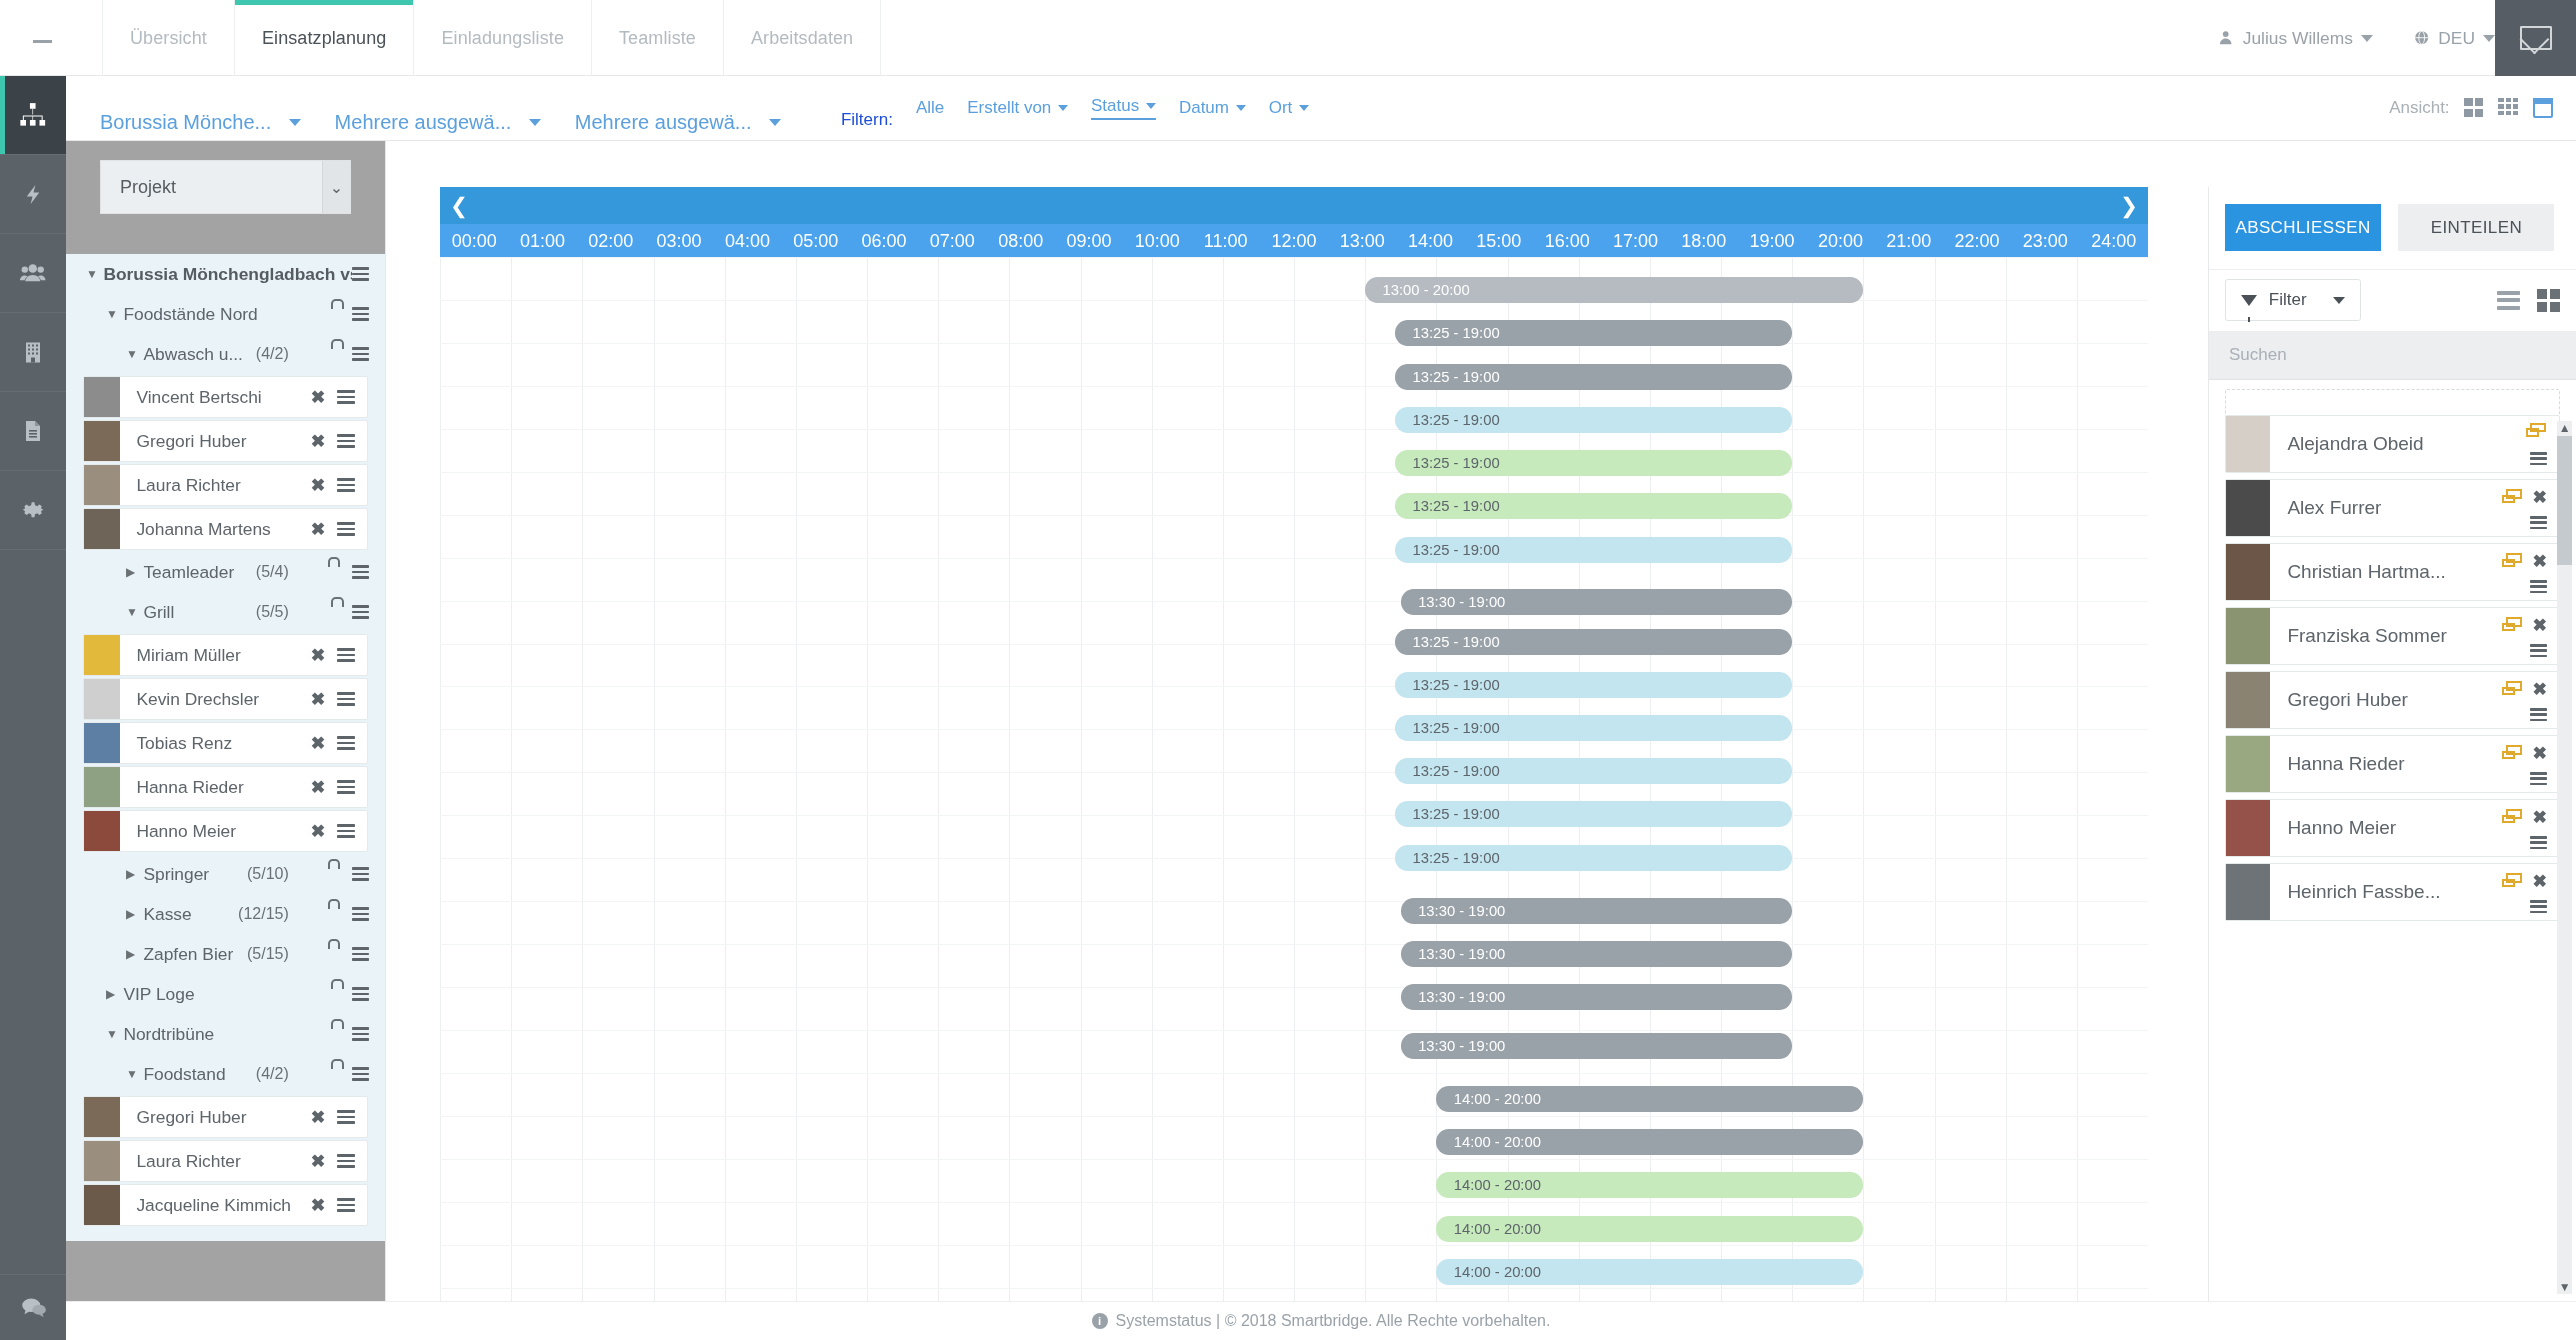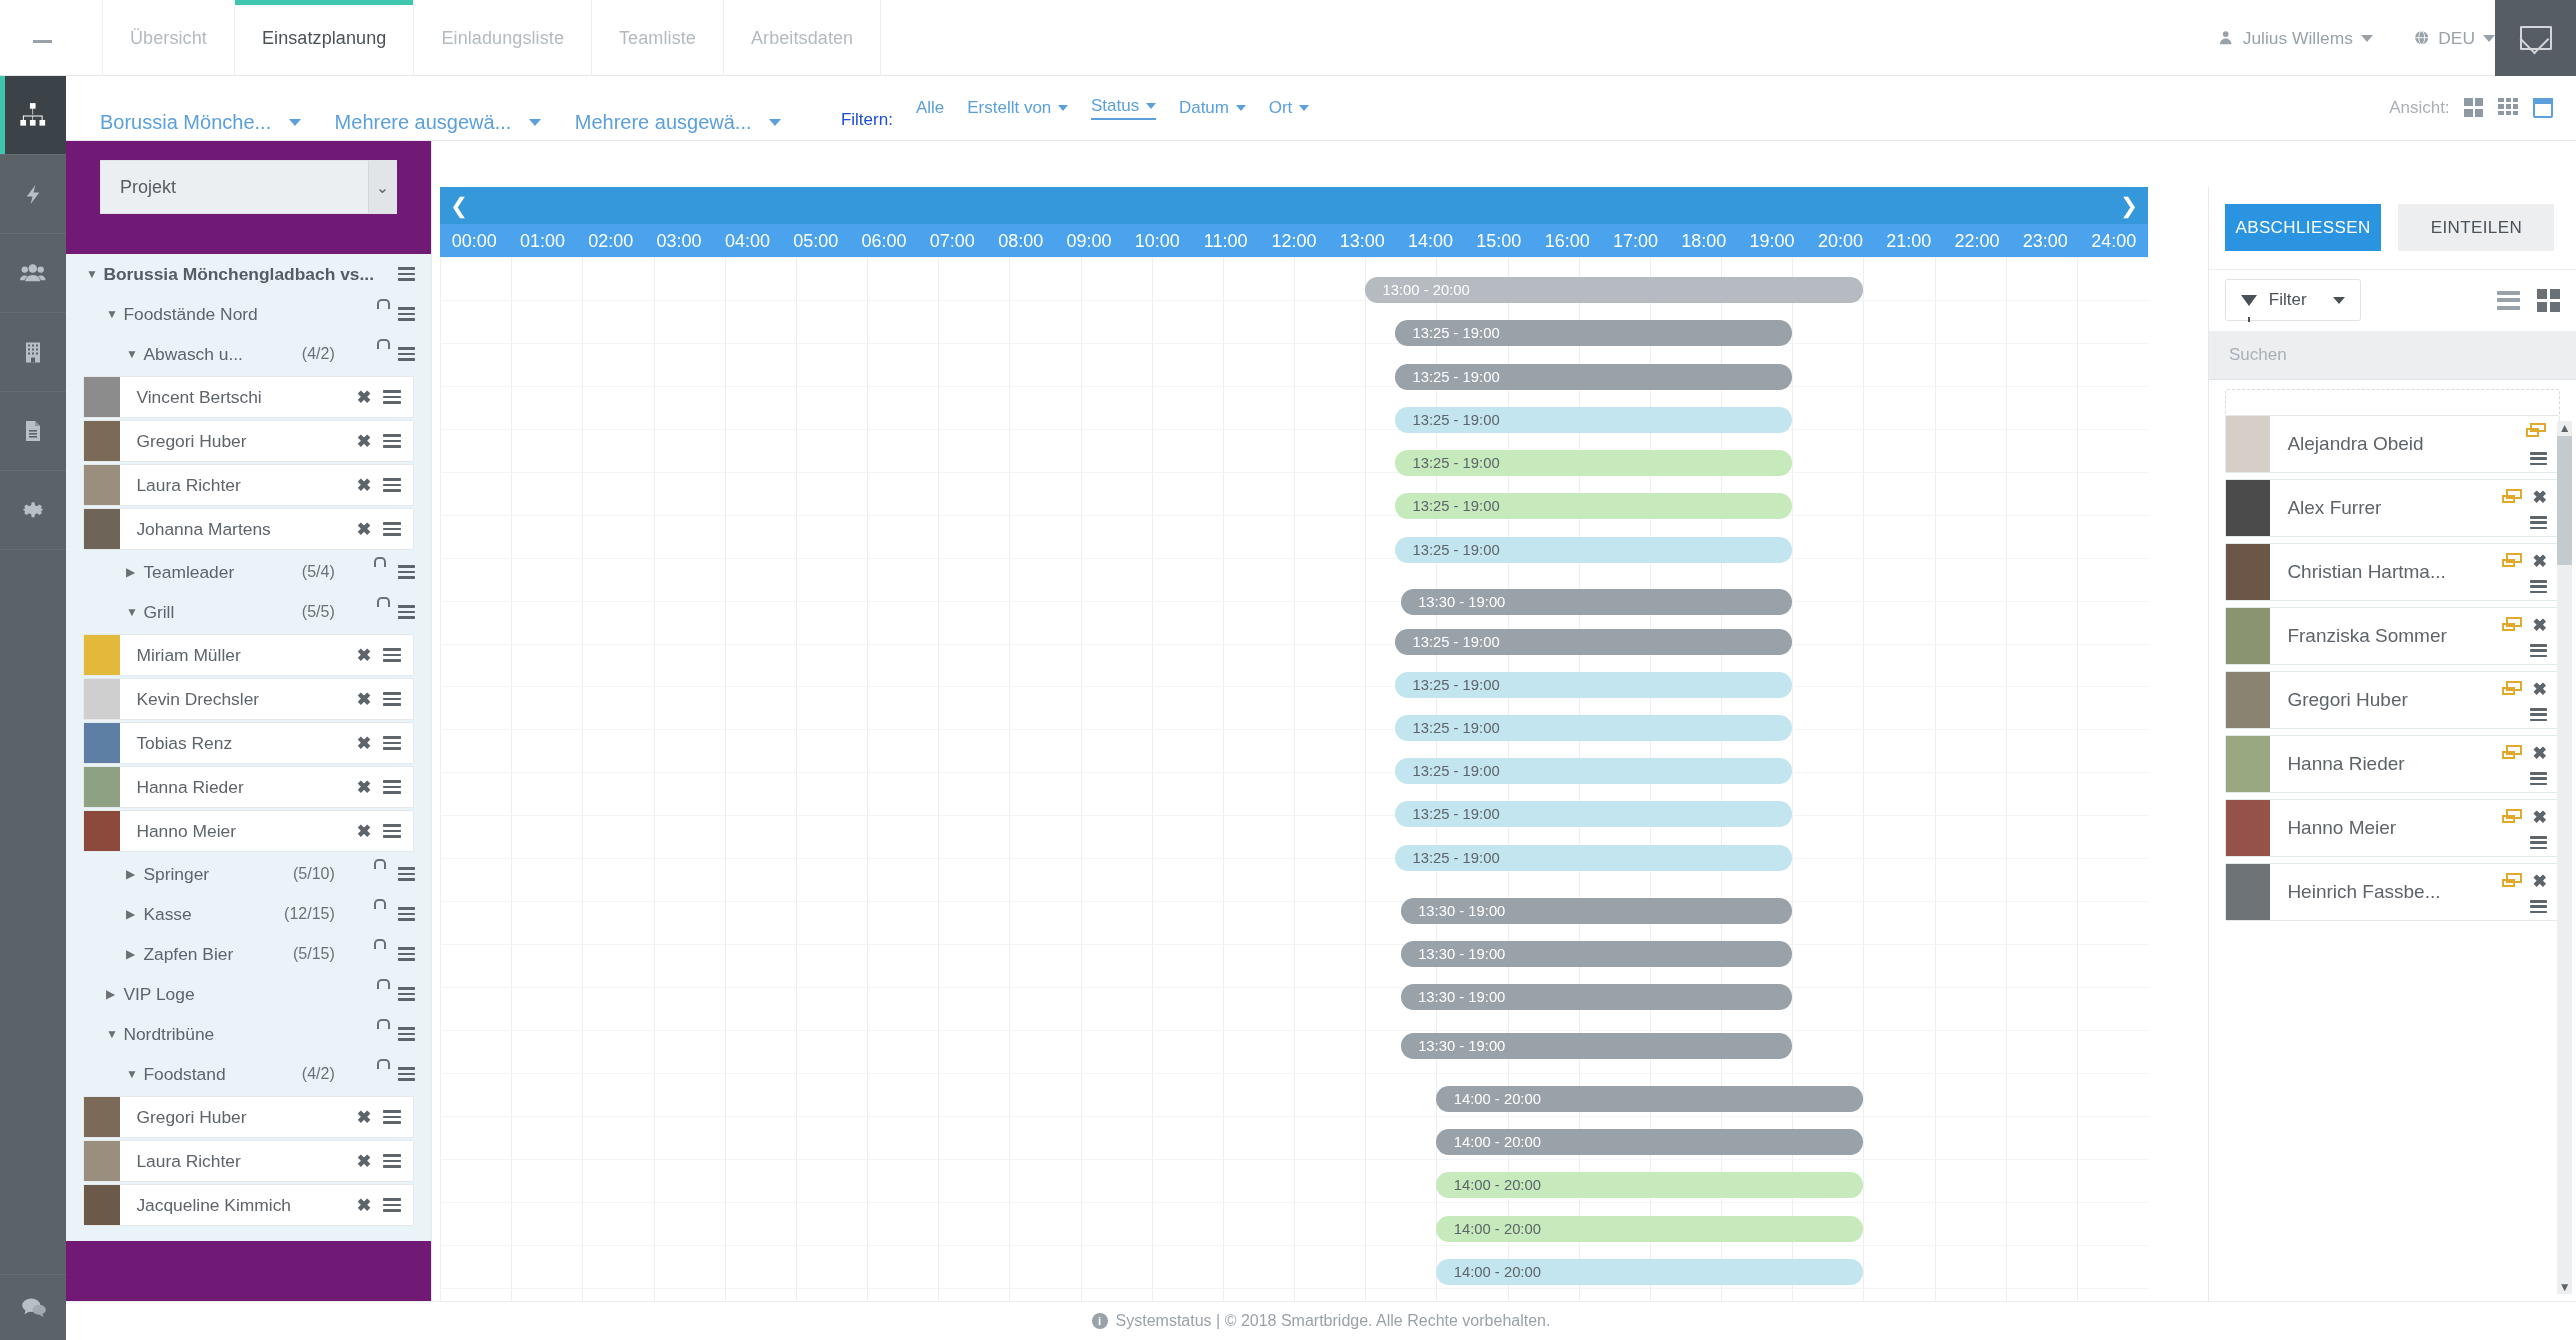--- a/index.html
+++ b/index.html
@@ -54,22 +54,22 @@
   .ansicht{ position:absolute; right:23px; display:flex; align-items:flex-start; gap:14.8px;}
   .ansicht .lbl{ color:#a9b0b6; font-size:17px;}
   .gl4{ display:grid;grid-template-columns:repeat(2,1fr);gap:2.7px;width:19px;height:19px;cursor:pointer;}
   .gl4 i{ background:#8e99a3; display:block;}
   .gl9{ display:grid;grid-template-columns:repeat(3,1fr);gap:2px;width:20px;height:17.4px;cursor:pointer;}
   .gl9 i{ background:#8e99a3; display:block;}
   .calicon{ width:20px;height:20px;border:2px solid #5ba0dd;border-radius:2px;position:relative;cursor:pointer;}
   .calicon:before{content:"";position:absolute;left:-2px;right:-2px;top:-2px;height:6px;background:#5ba0dd;}
 
   
-  .tree{ position:absolute; left:66px; top:141px; width:366px; bottom:39px;
-     background:#701a75; border-right:0.7px solid #e6e8ea; overflow:hidden;}
+  .tree{ position:absolute; left:66px; top:141px; width:320px; bottom:39px;
+     background:#a3a3a3; border-right:0.7px solid #e6e8ea; overflow:hidden;}
   .projbox{ margin:19px 34px 0 34px; height:54px; background:#eceff1; border:0.7px solid #dfe3e6;
      display:flex; align-items:center; }
   .projbox span{ color:#555c62; font-size:18px; padding-left:19px; flex:1;}
   .projbox .dd{ width:28px; height:52px; background:#e2e5e8; border-left:0.7px solid #d3d7da;
      display:flex;align-items:center;justify-content:center; color:#666; font-size:16px; cursor:pointer;}
   .treebody{ margin-top:40px; background:#eaf4f8; padding-bottom:13.4px;}
   .node{ display:flex; align-items:center; height:40px; padding-left:20px; padding-right:16px; }
   .node .tw{ width:17.4px; color:#6b7075; font-size:12px; flex:0 0 17.4px; cursor:pointer;}
   .node .nm{ color:#5d646a; font-size:17.4px; white-space:nowrap; overflow:hidden;}
   .node.root .nm{ font-weight:bold; color:#555c62; }

